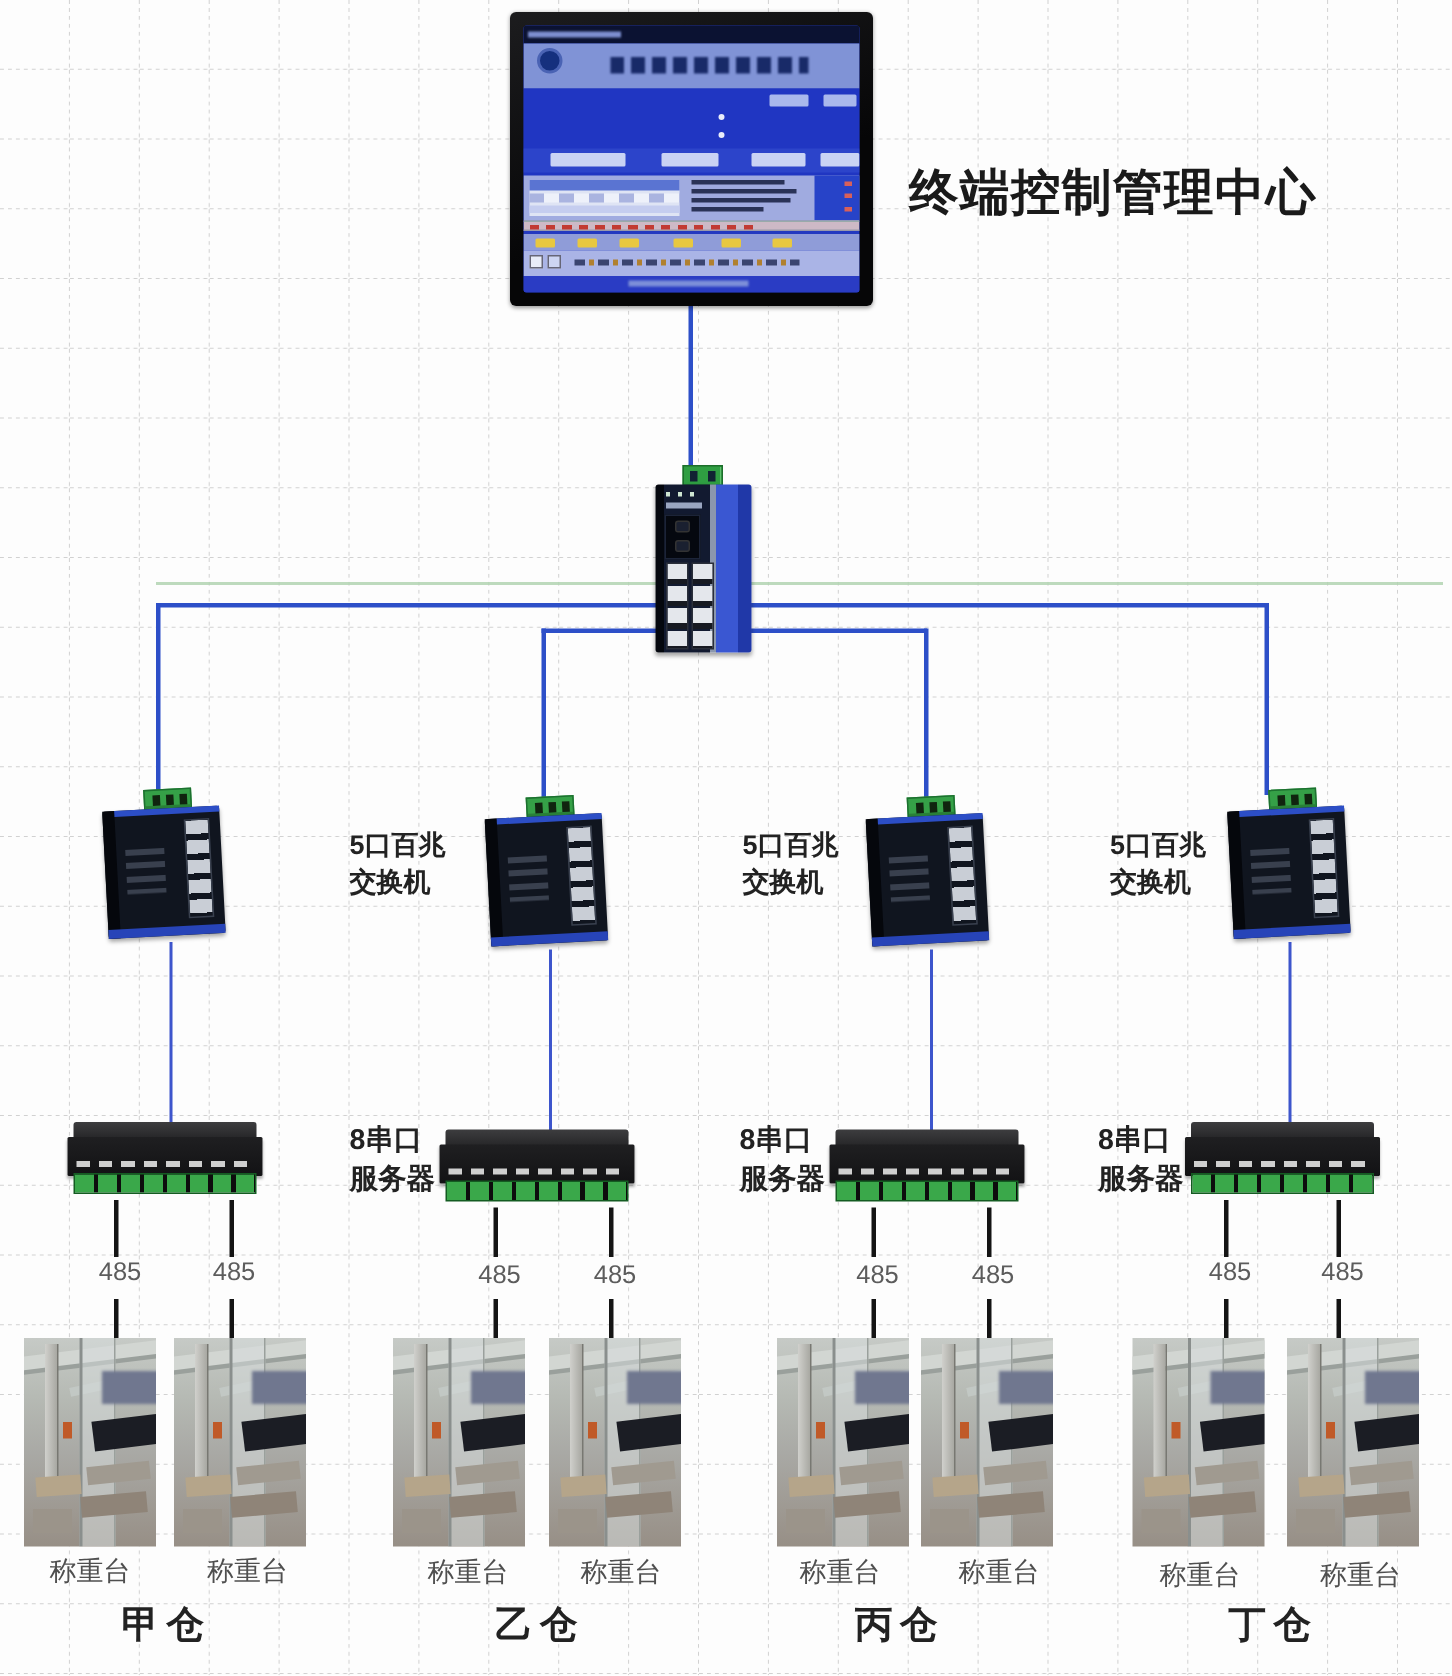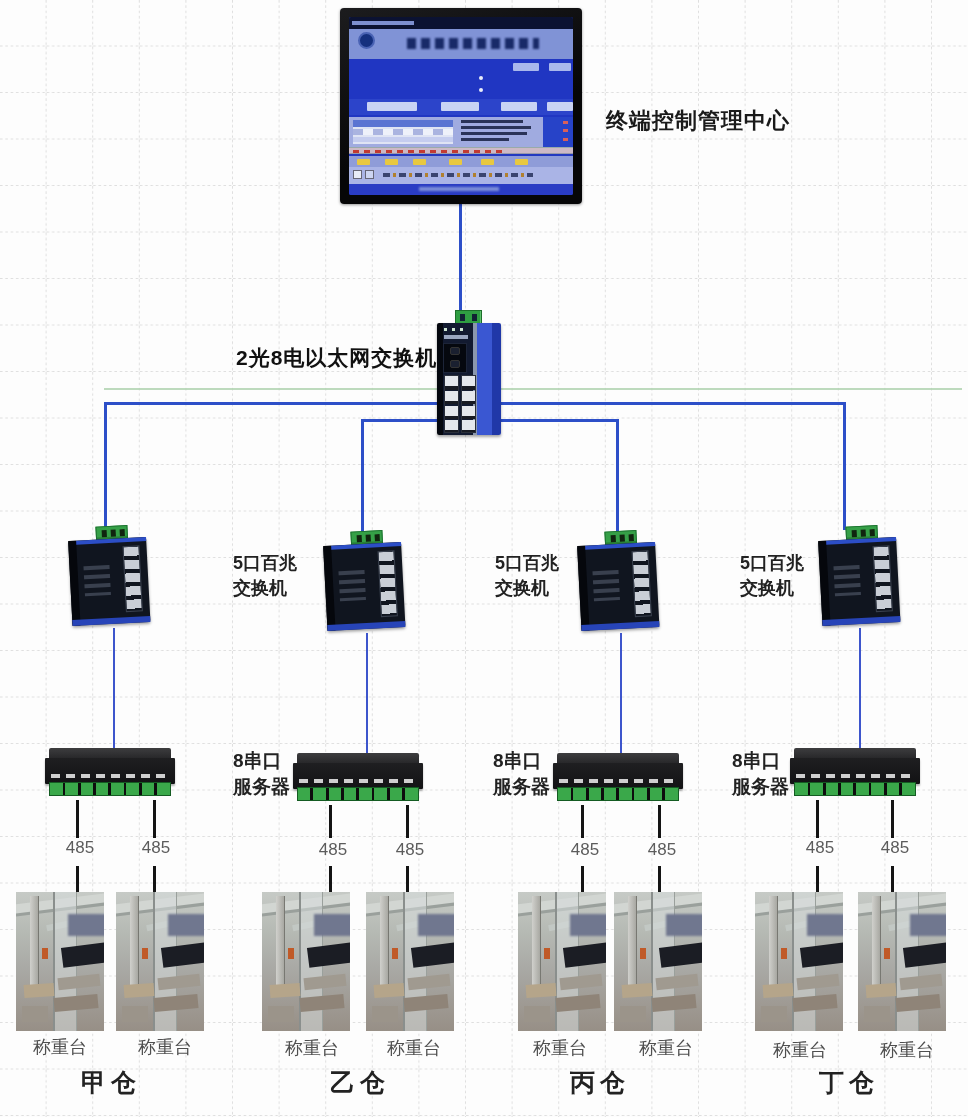--- a/index.html
+++ b/index.html
@@ -10,21 +10,21 @@
 
   
   .vline{width:3px;background:#2d4fc8;}
   .hline{height:3px;background:#2d4fc8;}
   .vline.thin{width:2px;background:#3d55cc;}
   .gline{height:2px;background:#b2d4b2;opacity:.85;}
   .cable{width:3px;background:#141414;}
 
   
   .lbl{color:#1d1d1d;white-space:nowrap;}
-  .cc-lbl{font-size:22px;font-weight:600;letter-spacing:1px;color:#1a1a1a;}
+  .cc-lbl{font-size:33px;font-weight:600;letter-spacing:1px;color:#1a1a1a;}
   .msw-lbl{font-size:21px;font-weight:700;letter-spacing:1px;color:#111;}
   .sw5-lbl{width:96px;font-size:18px;font-weight:700;line-height:25px;text-align:center;color:#222;}
   .srv-lbl{width:96px;font-size:19px;font-weight:600;line-height:26px;text-align:center;color:#222;}
   .c485{width:44px;font-size:17px;color:#5c5c5c;text-align:center;}
   .plat{width:72px;font-size:18px;color:#4f4f4f;text-align:center;}
   .wh{width:130px;font-size:25px;font-weight:600;letter-spacing:5px;color:#222;text-align:center;}
 
   
   .monitor{left:340px;top:8px;width:242px;height:196px;background:linear-gradient(160deg,#1c1c1e,#060607 60%);
            border-radius:4px;box-shadow:0 1px 3px rgba(0,0,0,.4);}
@@ -256,21 +256,20 @@
       <div class="msw-leds"></div>
       <div class="msw-tag"></div>
       <div class="msw-fiber">
         <i class="f1"></i>
         <i class="f2"></i>
       </div>
       <div class="msw-ports mp1"></div>
       <div class="msw-ports mp2"></div>
     </div>
   </div>
-  <div class="lbl msw-lbl" style="left:236px;top:344px;">2光8电以太网交换机</div>
 
   <div class="sw5" style="left:70px;top:526px;">
     <div class="sw5-term">
         <i></i>
         <i class="t2"></i>
         <i class="t3"></i>
       </div>
     <div class="sw5-body">
       <div class="sw5-ltedge"></div>
         <div class="sw5-topedge"></div>

